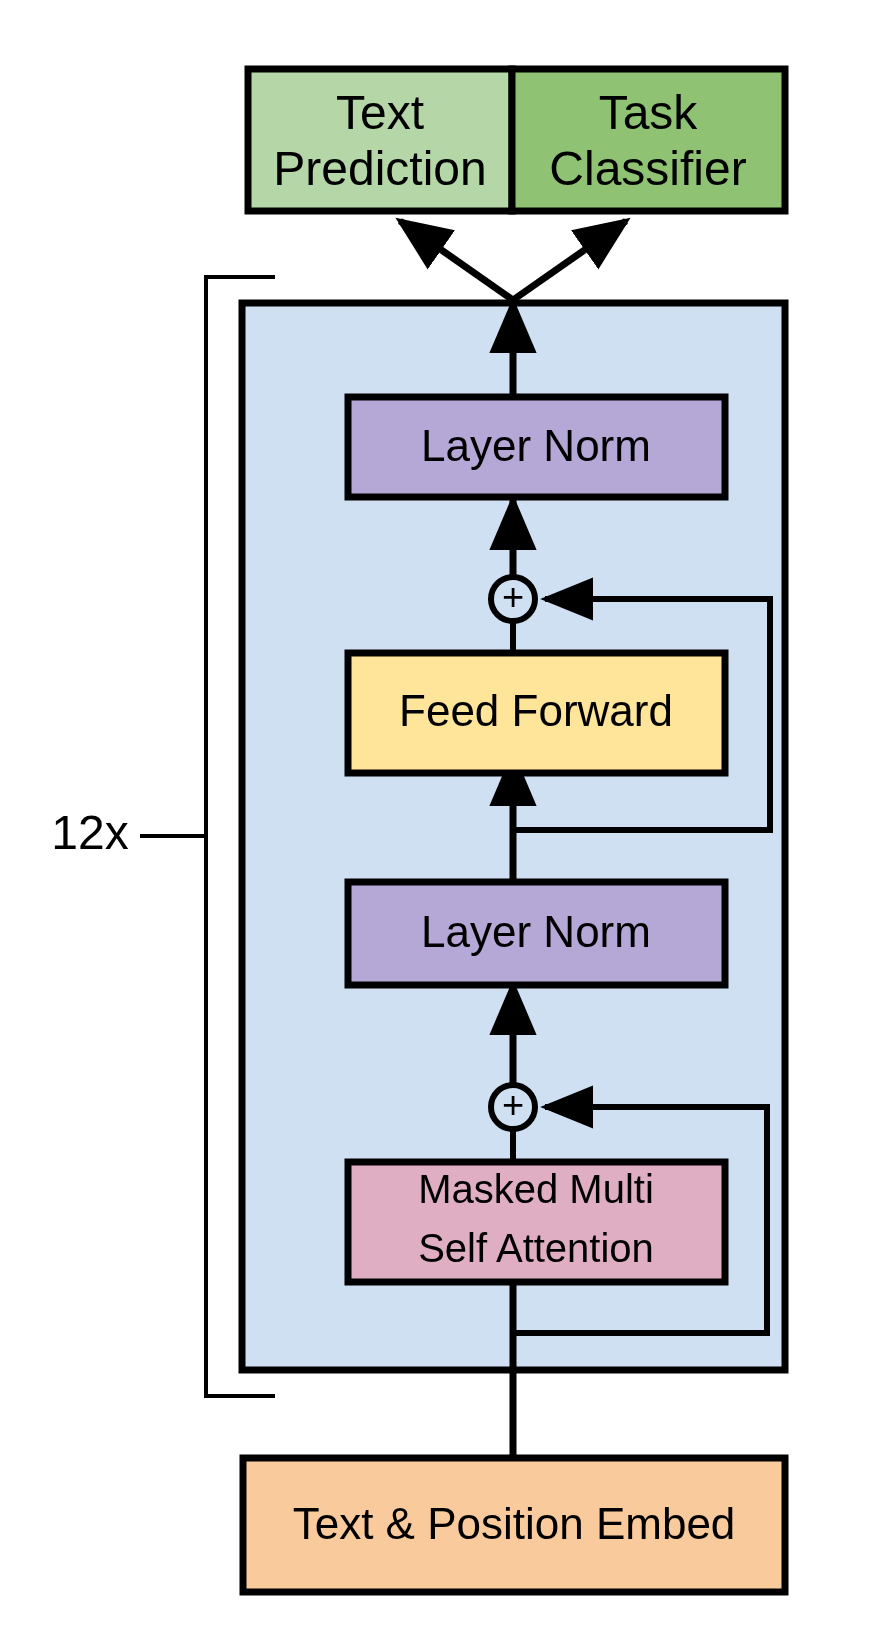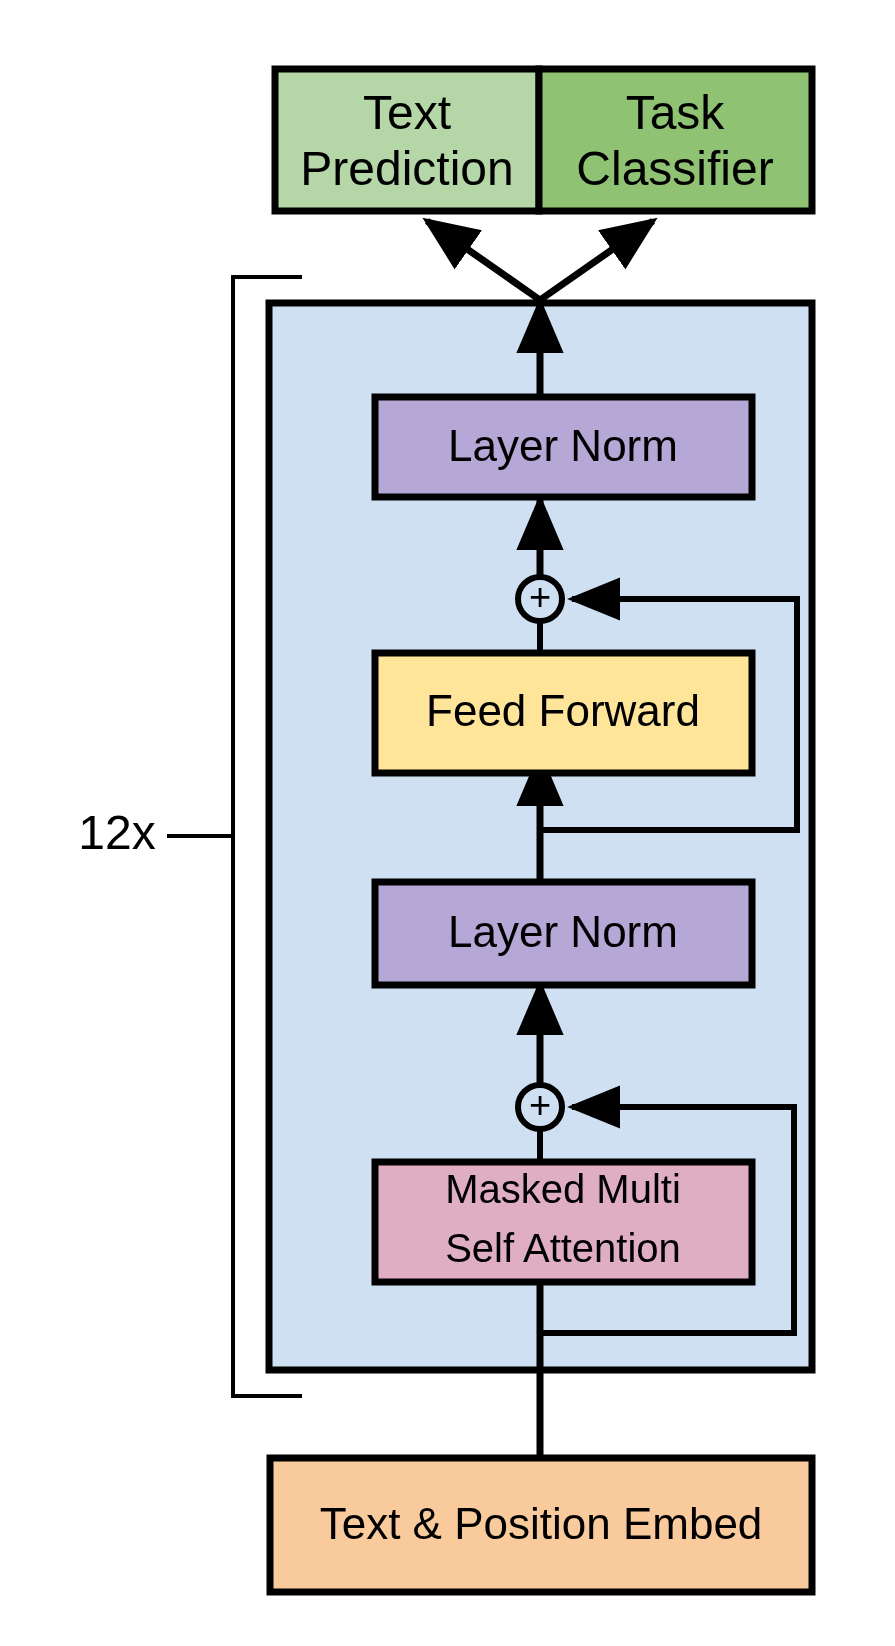--- a/index.html
+++ b/index.html
@@ -10,21 +10,20 @@
   body {
     width: 895px;
     height: 1646px;
     font-family: "Liberation Sans", sans-serif;
     overflow: hidden;
   }
   #diagram-root {
     position: relative;
     width: 717px;
     height: 1646px;
-    margin-left: 27px;
   }
   svg.canvas {
     position: absolute;
     top: 0;
     left: 0;
     width: 895px;
     height: 1646px;
     display: block;
   }
   .box-text {

